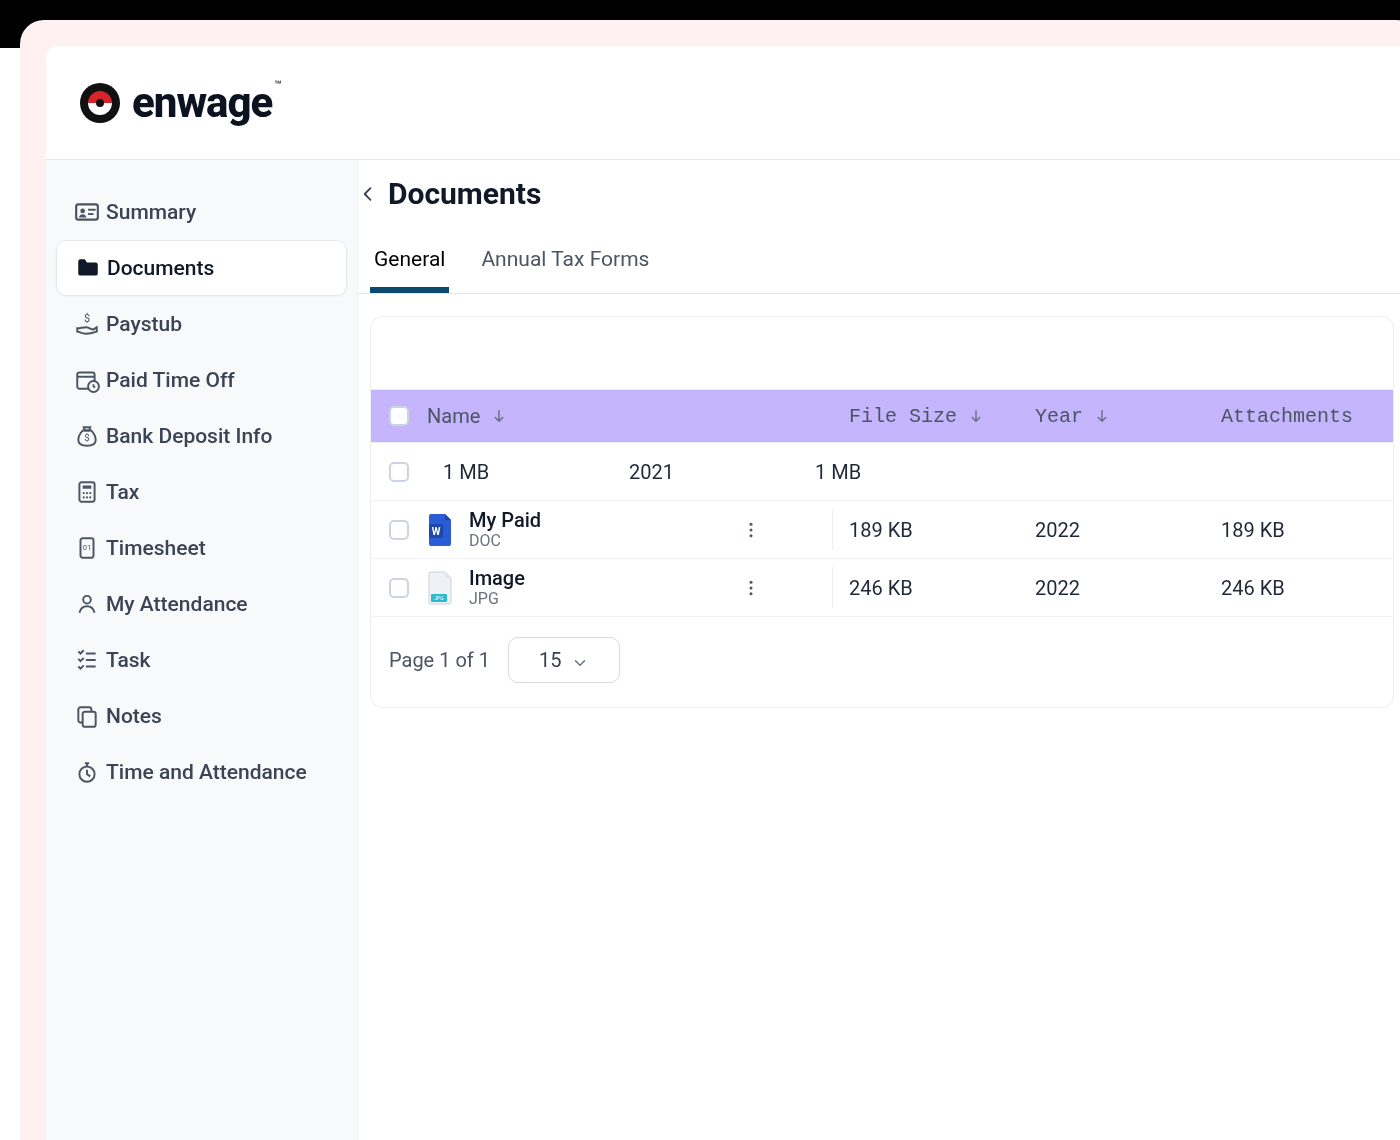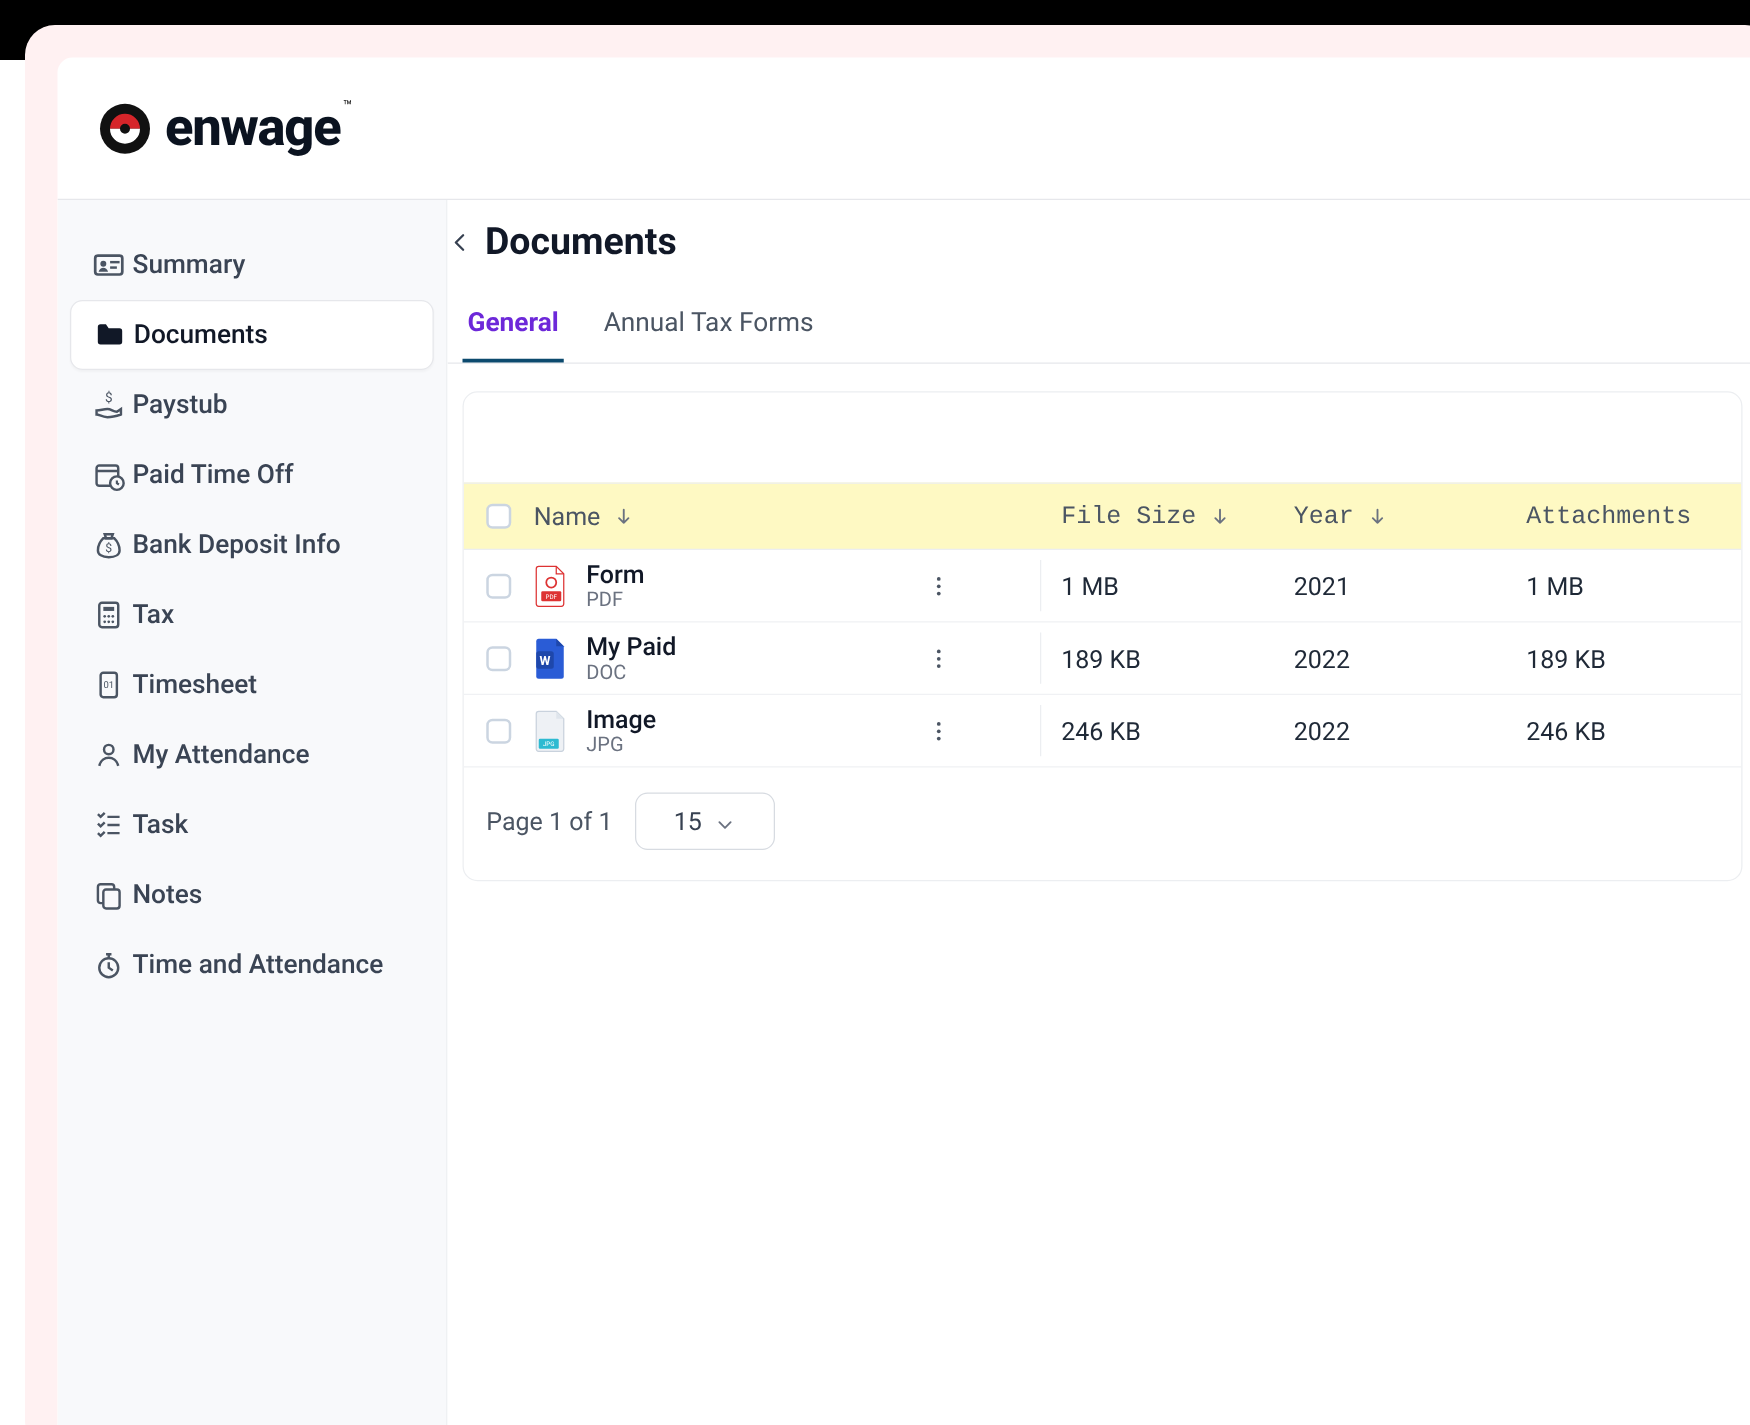--- a/index.html
+++ b/index.html
@@ -109,33 +109,33 @@
   padding:0 12px;
   margin-top:14px;
 }
 .tab {
   padding:14px 4px 16px;
   font-size:21px;
   color:#4b5563;
   cursor:pointer;
   border-bottom:2px solid transparent;
 }
-.tab.active { color:#6d28d9; font-weight:700; border-bottom:3px solid #0c4a6e; }
+.tab.active { color:#000000; font-weight:400; border-bottom:6px solid #0c4a6e; }
 .table-card {
   margin:22px 12px 0 12px;
   border:1px solid #eceef1;
   border-radius:12px;
   overflow:hidden;
 }
 .table-spacer { height:72px; }
 .thead {
   display:flex;
   align-items:center;
   height:54px;
-  background:#fef9c3;
+  background:#c4b5fd;
   border-top:1px solid #eceef1;
   border-bottom:1px solid #eceef1;
   color:#4b5563;
   font-size:20px;
 }
 .col-check { width:56px; display:flex; justify-content:center; }
 .col-size { width:186px; display:flex; align-items:center; gap:10px;}
 .col-year { width:186px; display:flex; align-items:center; gap:10px;}
 .col-attach { flex:1; display:flex; align-items:center; gap:10px;}
 .sort-icon { width:18px;height:18px;color:#6b7280; }
@@ -323,42 +323,20 @@
           </div>
           <div class="col-attach">
             <span>Attachments</span>
           </div>
         </div>
 
         <div class="row">
           <div class="col-check">
               <div class="checkbox"></div>
             </div>
-          <div class="name-col-wrap">
-            <div class="name-cell">
-              <svg class="file-icon" viewBox="0 0 28 36">
-                  <path d="M4 2h14l6 6v24a2 2 0 0 1-2 2H4a2 2 0 0 1-2-2V4a2 2 0 0 1 2-2z" fill="#fff" stroke="#d33"></path>
-                  <path d="M18 2v6h6" fill="none" stroke="#d33"></path>
-                  <rect x="6" y="22" width="16" height="8" rx="1" fill="#d33"></rect>
-                  <text x="14" y="28" font-size="5" text-anchor="middle" fill="#fff">PDF</text>
-                  <circle cx="14" cy="15" r="4" fill="none" stroke="#d33" stroke-width="1.4"></circle>
-                </svg>
-              <div class="file-texts">
-                <span class="file-name">Form</span>
-                <span class="file-ext">PDF</span>
-              </div>
-              <div class="kebab">
-                <svg viewBox="0 0 24 24" width="20" height="20">
-                    <circle cx="12" cy="5" r="1.8" fill="currentColor"></circle>
-                    <circle cx="12" cy="12" r="1.8" fill="currentColor"></circle>
-                    <circle cx="12" cy="19" r="1.8" fill="currentColor"></circle>
-                  </svg>
-              </div>
-            </div>
-          </div>
           <div class="cell size-cell">1 MB</div>
           <div class="cell year-cell">2021</div>
           <div class="cell attach-cell">1 MB</div>
         </div>
 
         <div class="row">
           <div class="col-check">
               <div class="checkbox"></div>
             </div>
           <div class="name-col-wrap">

